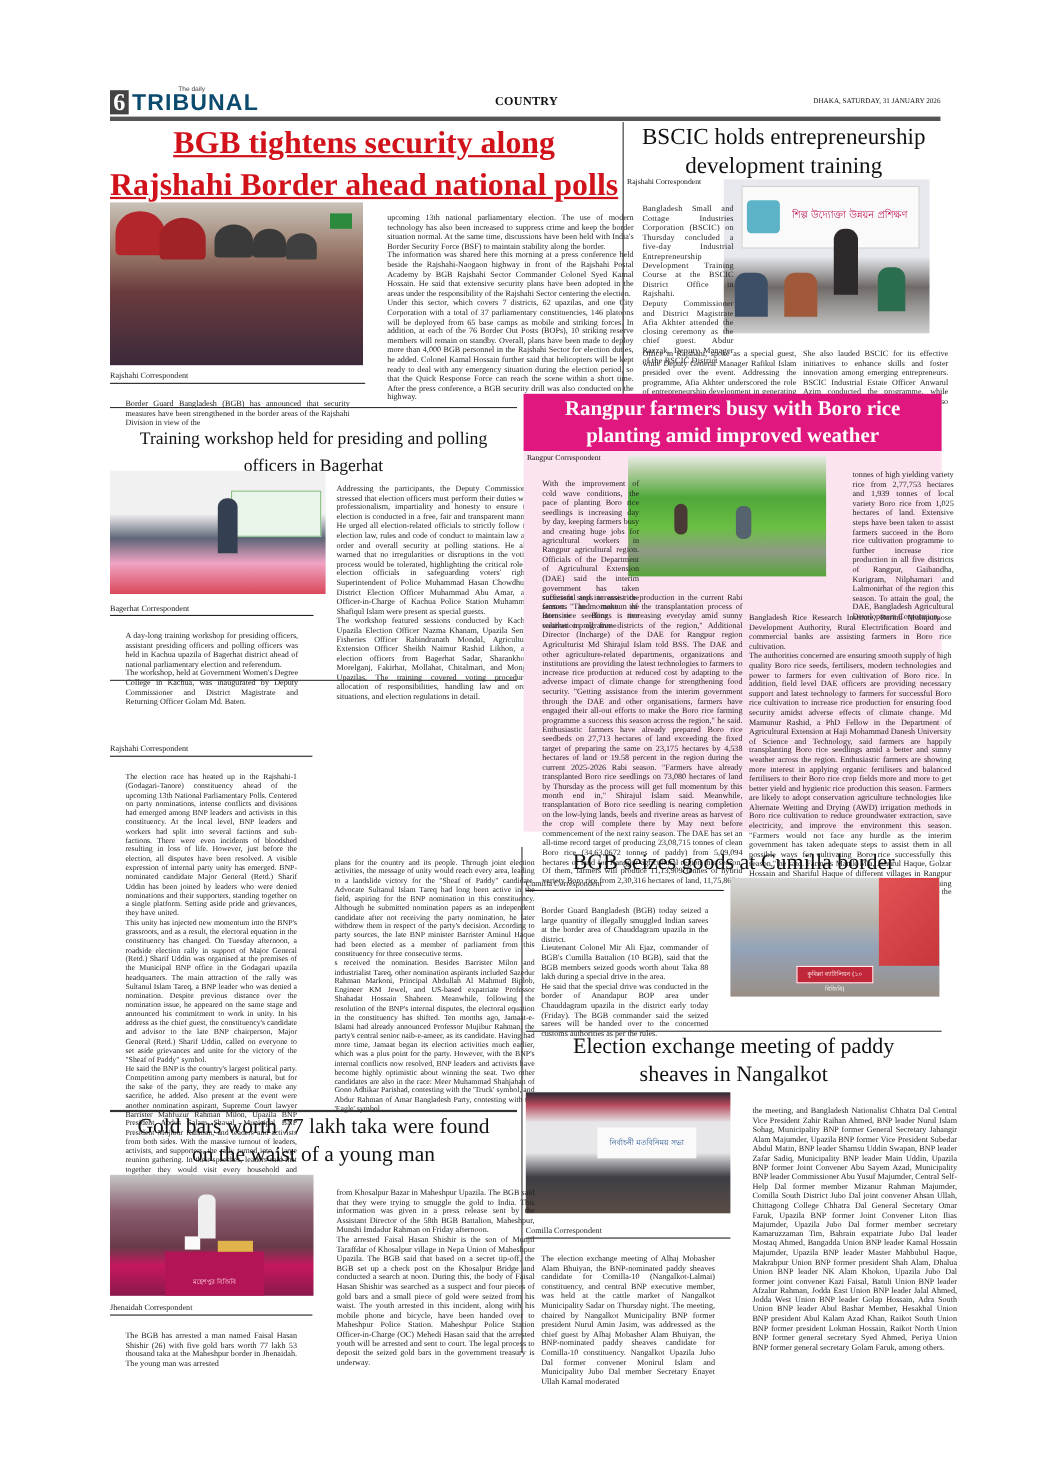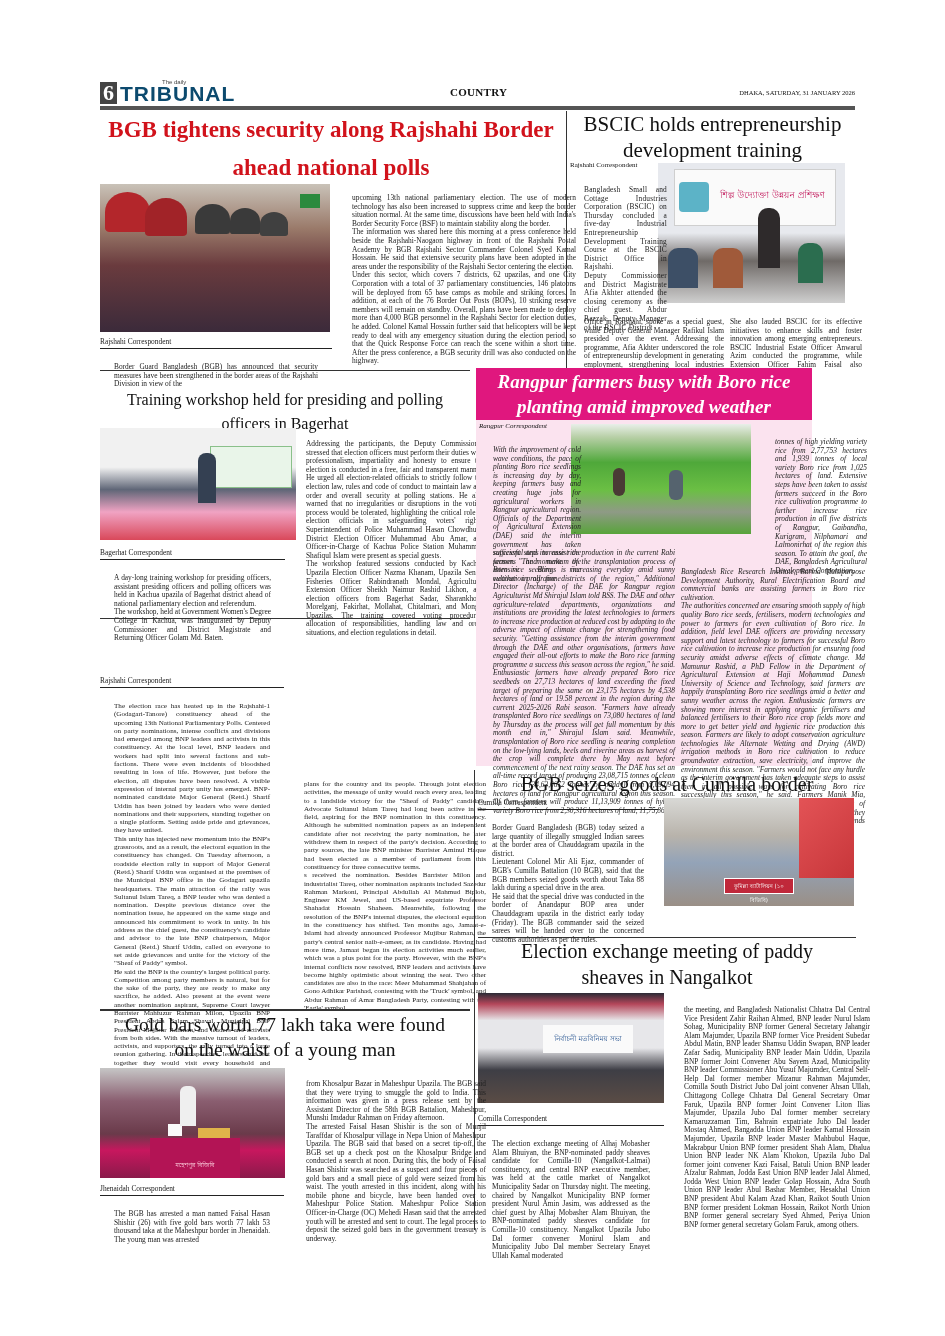--- a/index.html
+++ b/index.html
@@ -25,21 +25,21 @@
     <span class="num6">6</span>
     <span class="thedaily">The daily</span>
     <span class="tribunal" style="margin-left:3px;">TRIBUNAL</span>
   </div>
   <div class="abs" style="left:350px; top:6px; font-size:11px; font-variant:small-caps; font-weight:bold; letter-spacing:0.3px;">COUNTRY</div>
   <div class="abs" style="right:0; top:9px; font-size:6.5px; font-variant:small-caps;">DHAKA, SATURDAY, 31 JANUARY 2026</div>
 </div>
 <div class="rule" style="left:100px; top:106px; width:755px; height:4px; background:#555;"></div>
 
 <div class="abs" style="left:100px; top:111px; width:462px; height:258px;">
-  <div class="hl" style="color:#d1121b; font-weight:bold; font-size:23px; line-height:38px; width:462px;">BGB tightens security along Rajshahi Border ahead national polls</div>
+  <div class="hl" style="color:#d1121b; font-weight:bold; font-size:29px; line-height:38px; width:462px;text-decoration:underline;">BGB tightens security along Rajshahi Border ahead national polls</div>
   <div class="photo" style="left:0; top:73px; width:230px; height:148px; background:linear-gradient(180deg,#c9c2b8 0%,#9a7a6a 30%,#6a3b3e 55%,#3b2a3a 100%);">
     <div style="position:absolute;left:5px;top:8px;width:45px;height:40px;border-radius:50% 50% 10% 10%;background:#b3262b;"></div>
     <div style="position:absolute;left:45px;top:14px;width:42px;height:38px;border-radius:50% 50% 10% 10%;background:#a12328;"></div>
     <div style="position:absolute;left:95px;top:20px;width:35px;height:30px;border-radius:50% 50% 10% 10%;background:#3a3a3a;"></div>
     <div style="position:absolute;left:130px;top:24px;width:30px;height:26px;border-radius:50% 50% 10% 10%;background:#3a3a3a;"></div>
     <div style="position:absolute;left:160px;top:28px;width:28px;height:24px;border-radius:50% 50% 10% 10%;background:#404040;"></div>
     <div style="position:absolute;left:200px;top:10px;width:20px;height:14px;background:#2c8a3e;"></div>
   </div>
   <div class="abs" style="left:0; top:226px; width:232px;">
     <div class="byline">Rajshahi Correspondent</div>
@@ -81,21 +81,21 @@
   </div>
   <div class="abs" style="left:0; top:176px; width:185px;">
     <div class="byline">Bagerhat Correspondent</div>
     <p class="txt" style="white-space:pre-line;">A day-long training workshop for presiding officers, assistant presiding officers and polling officers was held in Kachua upazila of Bagerhat district ahead of national parliamentary election and referendum.
 The workshop, held at Government Women's Degree College in Kachua, was inaugurated by Deputy Commissioner and District Magistrate and Returning Officer Golam Md. Baten.</p>
   </div>
   <p class="txt abs" style="left:192px; top:54px; width:178px; white-space:pre-line;">Addressing the participants, the Deputy Commissioner stressed that election officers must perform their duties with professionalism, impartiality and honesty to ensure the election is conducted in a free, fair and transparent manner. He urged all election-related officials to strictly follow the election law, rules and code of conduct to maintain law and order and overall security at polling stations. He also warned that no irregularities or disruptions in the voting process would be tolerated, highlighting the critical role of election officials in safeguarding voters' rights. Superintendent of Police Muhammad Hasan Chowdhury, District Election Officer Muhammad Abu Amar, and Officer-in-Charge of Kachua Police Station Muhammad Shafiqul Islam were present as special guests.
 The workshop featured sessions conducted by Kachua Upazila Election Officer Nazma Khanam, Upazila Senior Fisheries Officer Rabindranath Mondal, Agricultural Extension Officer Sheikh Naimur Rashid Likhon, and election officers from Bagerhat Sadar, Sharankhola, Morelganj, Fakirhat, Mollahat, Chitalmari, and Mongla Upazilas. The training covered voting procedures, allocation of responsibilities, handling law and order situations, and election regulations in detail.</p>
 </div>
 
-<div class="abs pinkbox" style="left:476px; top:368px; width:336px; height:398px;font-style:italic;">
+<div class="abs pinkbox" style="left:476px; top:358px; width:380px; height:398px;">
   <div class="hl" style="background:#e0177e; color:#fff; font-weight:bold; font-size:19px; line-height:25px; padding:1px 6px;">Rangpur farmers busy with Boro rice planting amid improved weather</div>
   <div class="abs" style="left:3px; top:54px; font-size:7px;">Rangpur Correspondent</div>
   <div class="photo" style="left:95px; top:56px; width:180px; height:110px; background:linear-gradient(180deg,#e9efe9 0%,#b7cfa6 12%,#4fa83a 35%,#6bbf44 60%,#8f9a86 80%,#58a43a 100%);">
     <div style="position:absolute;left:42px;top:44px;width:12px;height:28px;background:#4a3a35;border-radius:6px;"></div>
     <div style="position:absolute;left:98px;top:46px;width:14px;height:30px;background:#55636e;border-radius:6px;"></div>
   </div>
   <p class="txt abs" style="left:3px; top:64px; width:88px;">With the improvement of cold wave conditions, the pace of planting Boro rice seedlings is increasing day by day, keeping farmers busy and creating huge jobs for agricultural workers in Rangpur agricultural region. Officials of the Department of Agricultural Extension (DAE) said the interim government has taken sufficient steps to assist the farmers and make the intensive Boro rice cultivation programme</p>
   <p class="txt abs" style="left:3px; top:167px; width:182px;">successful and increase rice production in the current Rabi season. "The momentum of the transplantation process of Boro rice seedlings is increasing everyday amid sunny weather in all five districts of the region," Additional Director (Incharge) of the DAE for Rangpur region Agriculturist Md Shirajul Islam told BSS. The DAE and other agriculture-related departments, organizations and institutions are providing the latest technologies to farmers to increase rice production at reduced cost by adapting to the adverse impact of climate change for strengthening food security. "Getting assistance from the interim government through the DAE and other organisations, farmers have engaged their all-out efforts to make the Boro rice farming programme a success this season across the region," he said. Enthusiastic farmers have already prepared Boro rice seedbeds on 27,713 hectares of land exceeding the fixed target of preparing the same on 23,175 hectares by 4,538 hectares of land or 19.58 percent in the region during the current 2025-2026 Rabi season. "Farmers have already transplanted Boro rice seedlings on 73,080 hectares of land by Thursday as the process will get full momentum by this month end in," Shirajul Islam said. Meanwhile, transplantation of Boro rice seedling is nearing completion on the low-lying lands, beels and riverine areas as harvest of the crop will complete there by May next before commencement of the next rainy season. The DAE has set an all-time record target of producing 23,08,715 tonnes of clean Boro rice (34,63,0672 tonnes of paddy) from 5,09,094 hectares of land for Rangpur agricultural region this season. Of them, farmers will produce 11,13,909 tonnes of hybrid variety Boro rice from 2,30,316 hectares of land, 11,75,867</p>
   <p class="txt abs" style="left:285px; top:56px; width:92px;">tonnes of high yielding variety rice from 2,77,753 hectares and 1,939 tonnes of local variety Boro rice from 1,025 hectares of land. Extensive steps have been taken to assist farmers succeed in the Boro rice cultivation programme to further increase rice production in all five districts of Rangpur, Gaibandha, Kurigram, Nilphamari and Lalmonirhat of the region this season. To attain the goal, the DAE, Bangladesh Agricultural Development Corporation,</p>
   <p class="txt abs" style="left:191px; top:186px; width:184px; white-space:pre-line;">Bangladesh Rice Research Institute, Barind Multipurpose Development Authority, Rural Electrification Board and commercial banks are assisting farmers in Boro rice cultivation.

